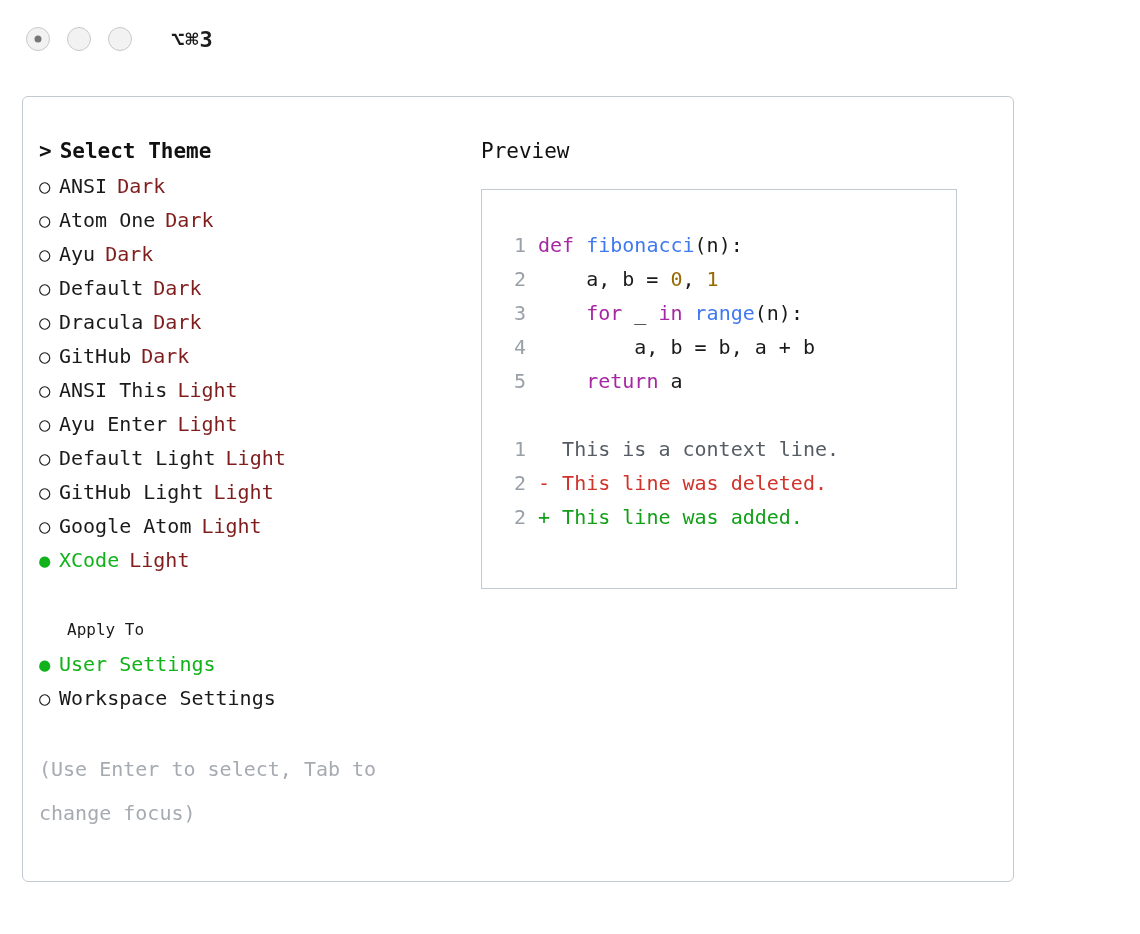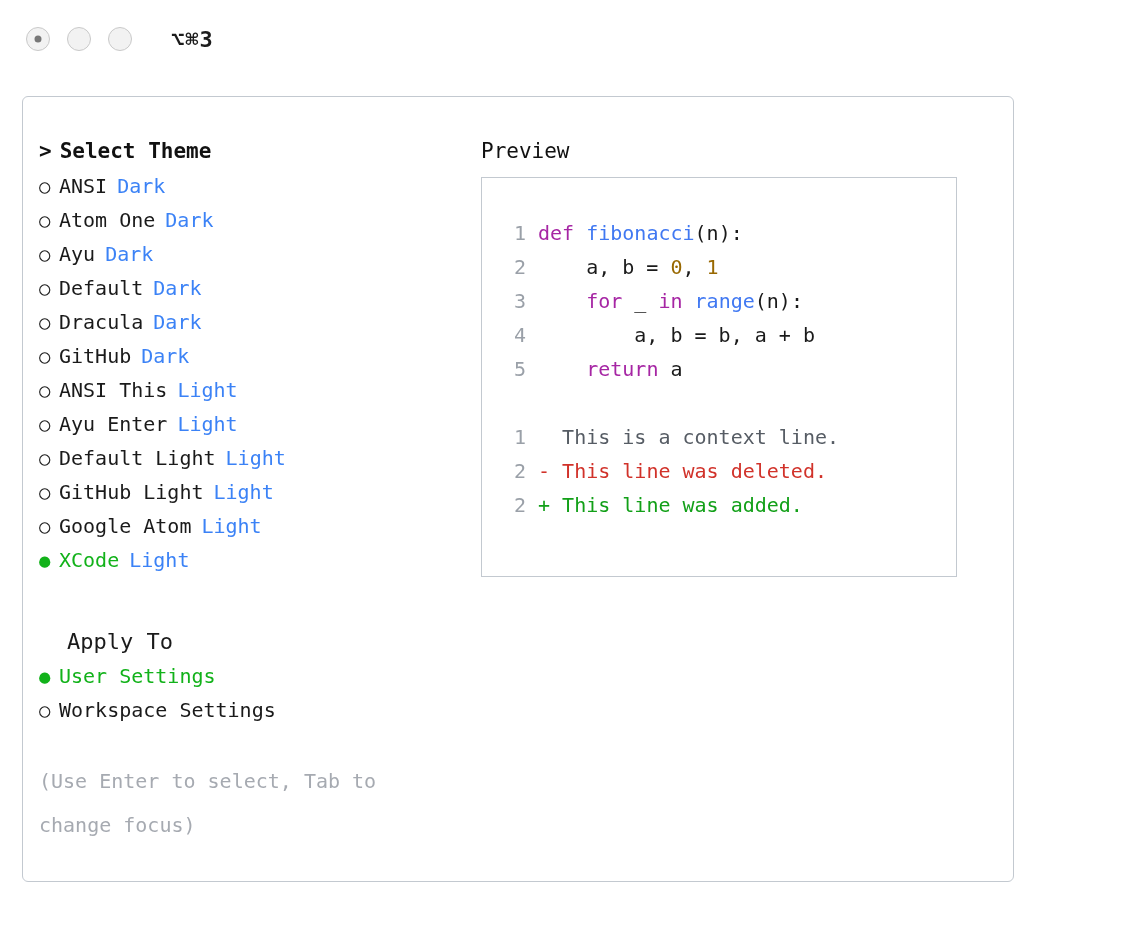--- a/index.html
+++ b/index.html
@@ -99,42 +99,42 @@
     width: 20px;
     display: inline-block;
     text-align: left;
     font-size: 19px;
   }
   .bullet.off { color: #222222; }
   .bullet.on { color: #12b21a; }
   .label { color: #1a1a1a; }
   .label.sel { color: #12b21a; }
   .variant {
-    color: #3b82f6;
+    color: #7f1d1d;
     margin-left: 10px;
     text-align: right;
   }
   .section-title {
-    font-size: 22px;
+    font-size: 16px;
     line-height: 34px;
-    margin-top: 48px;
+    margin-top: 36px;
     padding-left: 28px;
     color: #1a1a1a;
   }
   .hint {
     color: #a6aab1;
     font-size: 20px;
     line-height: 44px;
     margin-top: 32px;
     max-width: 410px;
   }
   .preview-title {
     font-size: 21px;
     color: #111111;
-    margin-bottom: 14px;
+    margin-bottom: 26px;
   }
   .preview-box {
     width: 476px;
     height: 400px;
     border: 1.5px solid #c3c9d0;
     box-sizing: border-box;
     background: #ffffff;
     padding: 38px 0 0 18px;
   }
   .code-line {

